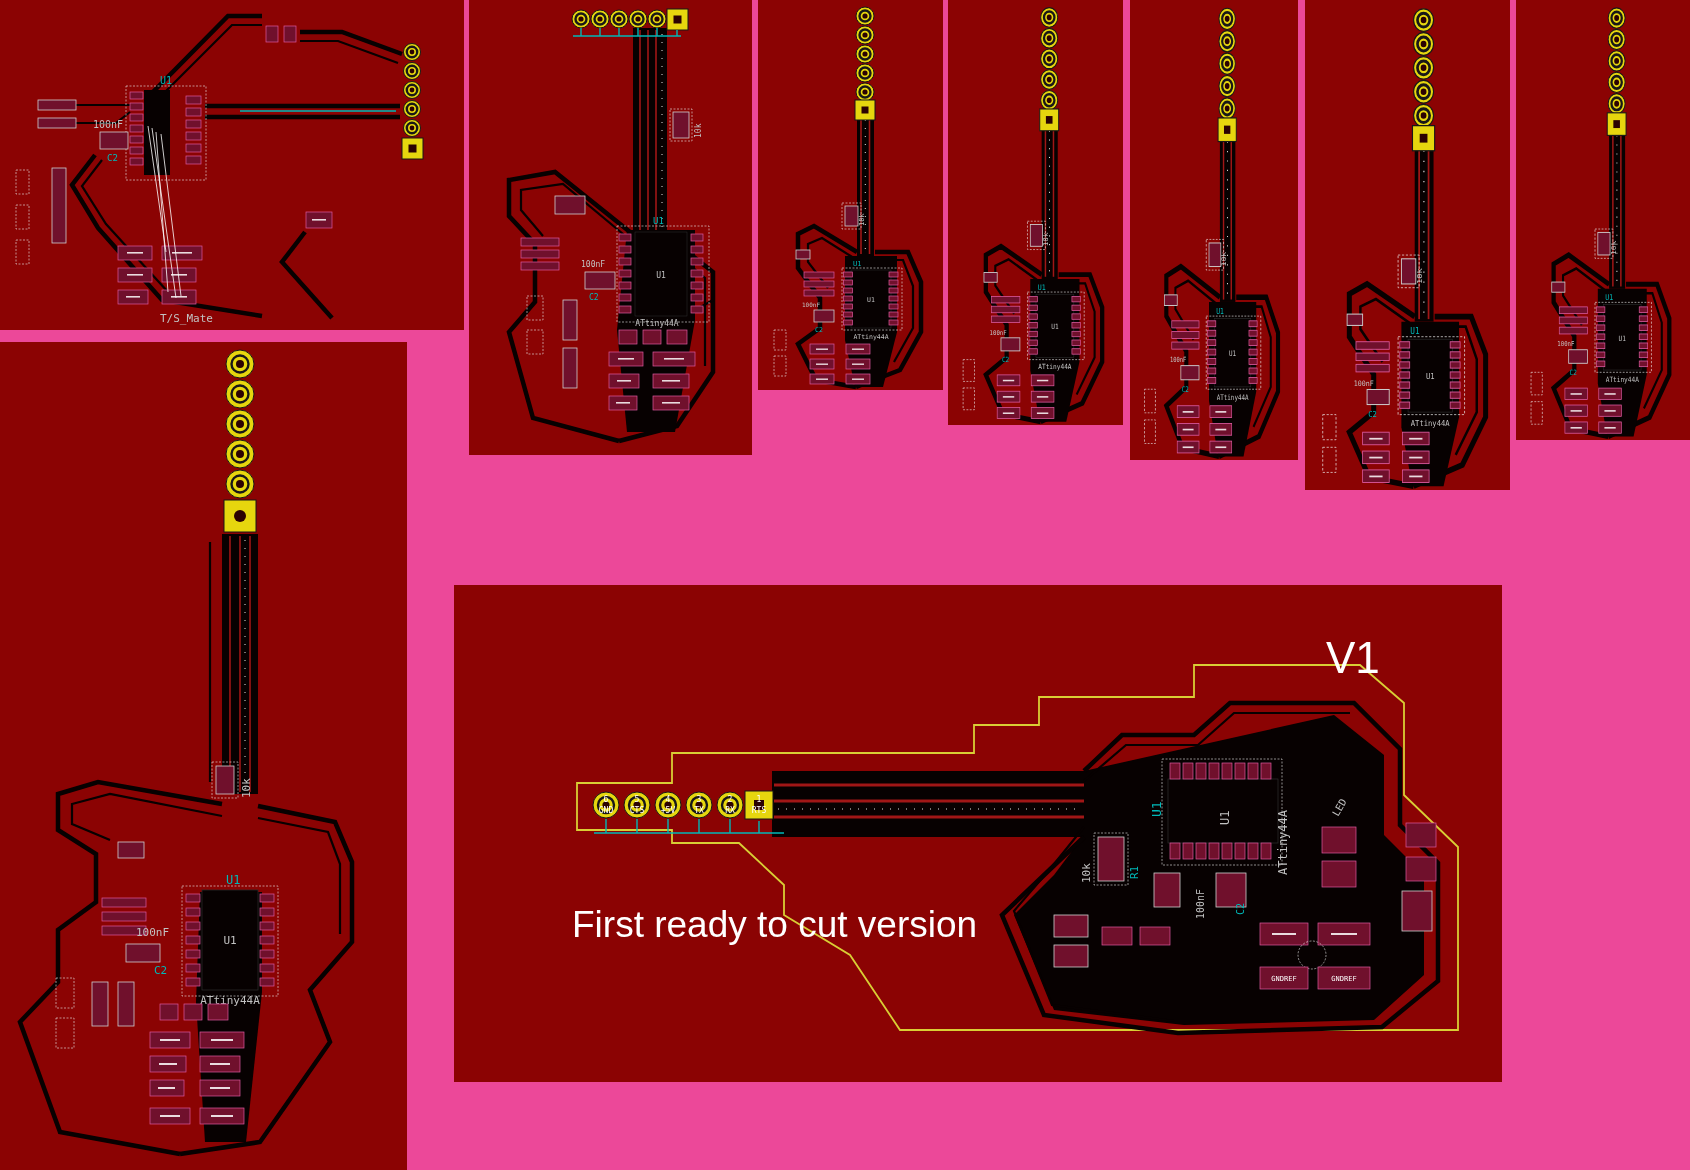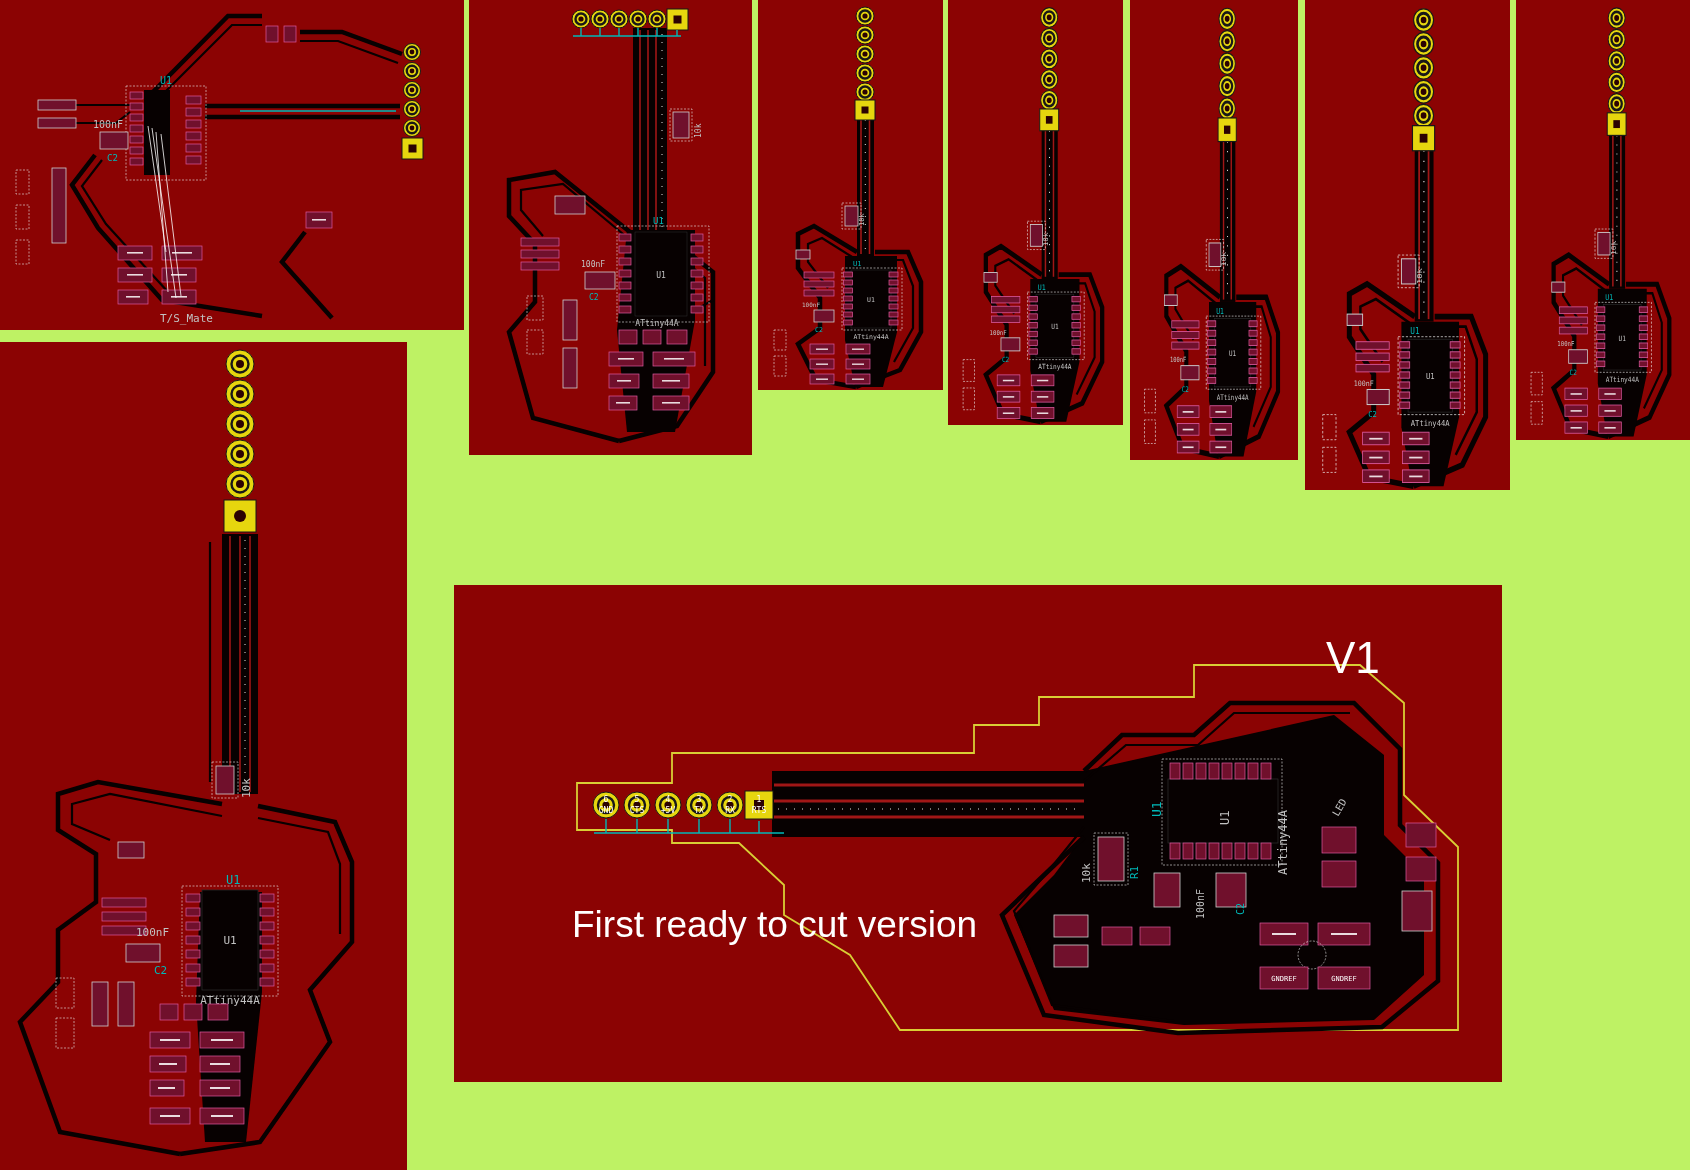--- a/index.html
+++ b/index.html
@@ -1,16 +1,16 @@
 <!DOCTYPE html>
 <html><head>
 <meta charset="utf-8">
 <style>
   html,body{margin:0;padding:0;background:#ffffff;}
-  #stage{position:relative;width:1690px;height:1170px;background:#bef264;overflow:hidden;
+  #stage{position:relative;width:1690px;height:1170px;background:#ec4899;overflow:hidden;
          font-family:"DejaVu Sans Mono",monospace;}
   .panel{position:absolute;background:#8b0303;overflow:hidden;}
   .panel svg{display:block;width:100%;height:100%;}
   
   .blk{fill:#070101;}
   .trace{stroke:#070101;stroke-width:4.5;fill:none;stroke-linejoin:miter;}
   .t2{stroke-width:2.2;}
   .cu{stroke:#a01616;stroke-width:1.6;}
   .cu3{stroke:#a01616;stroke-width:3;}
   .icpad{fill:#70102c;stroke:#dd5ba0;stroke-width:0.7;}

